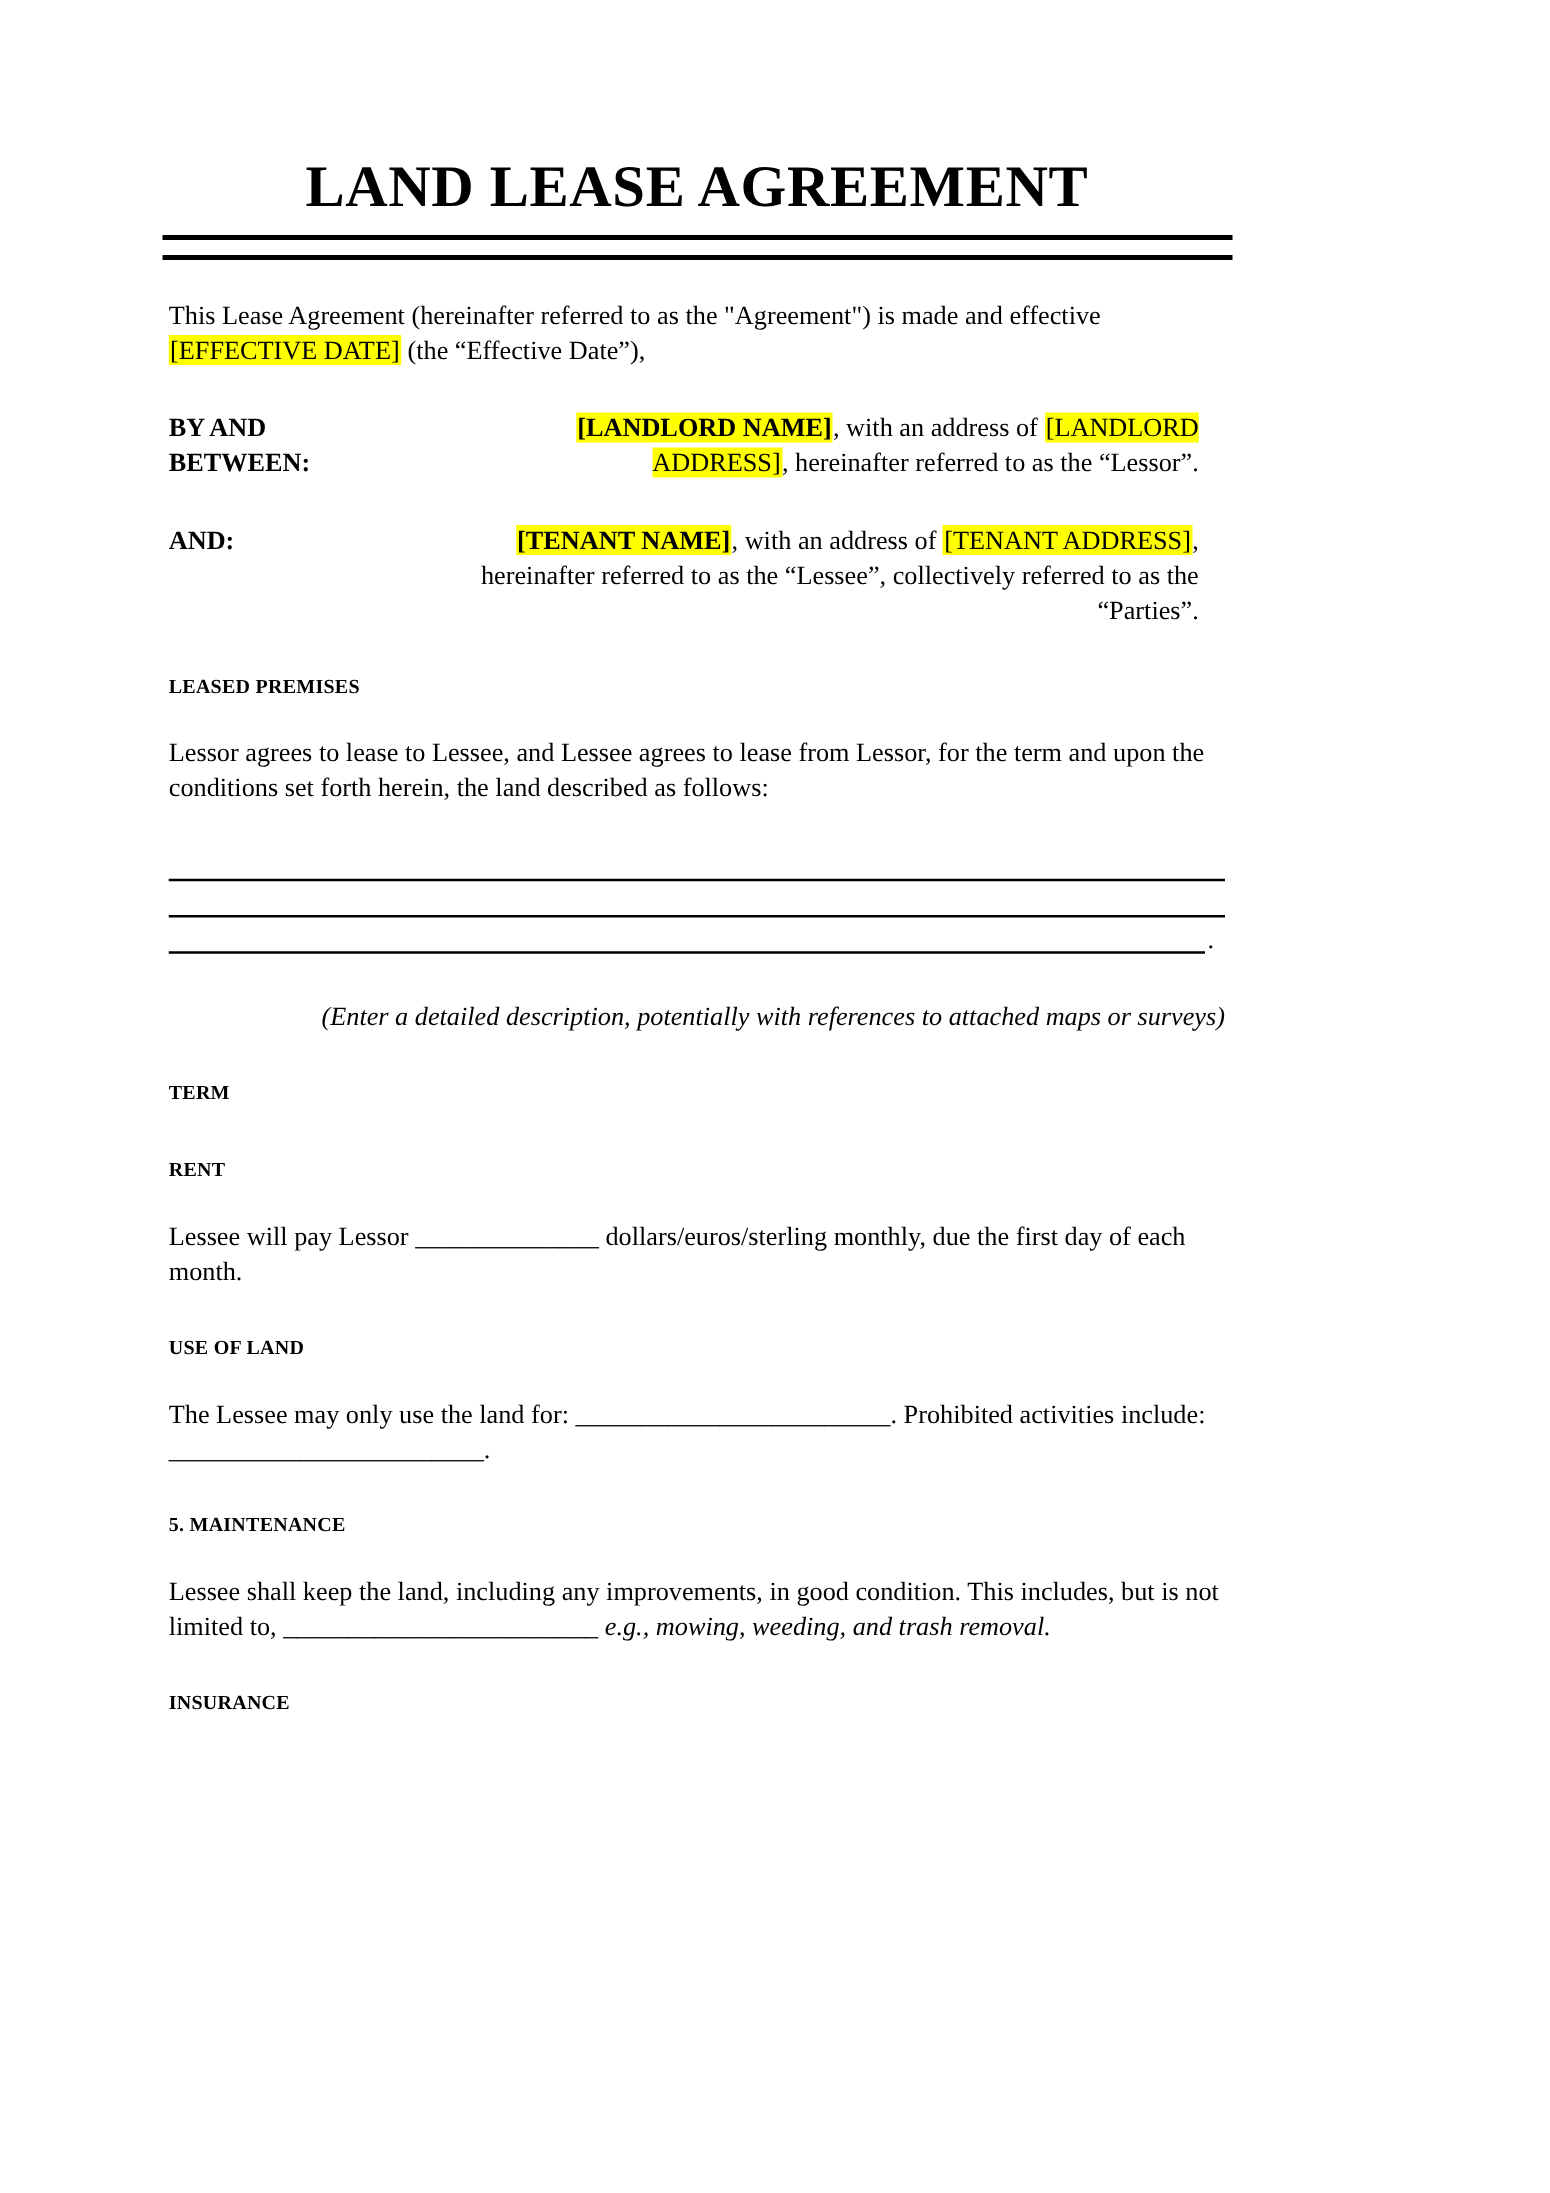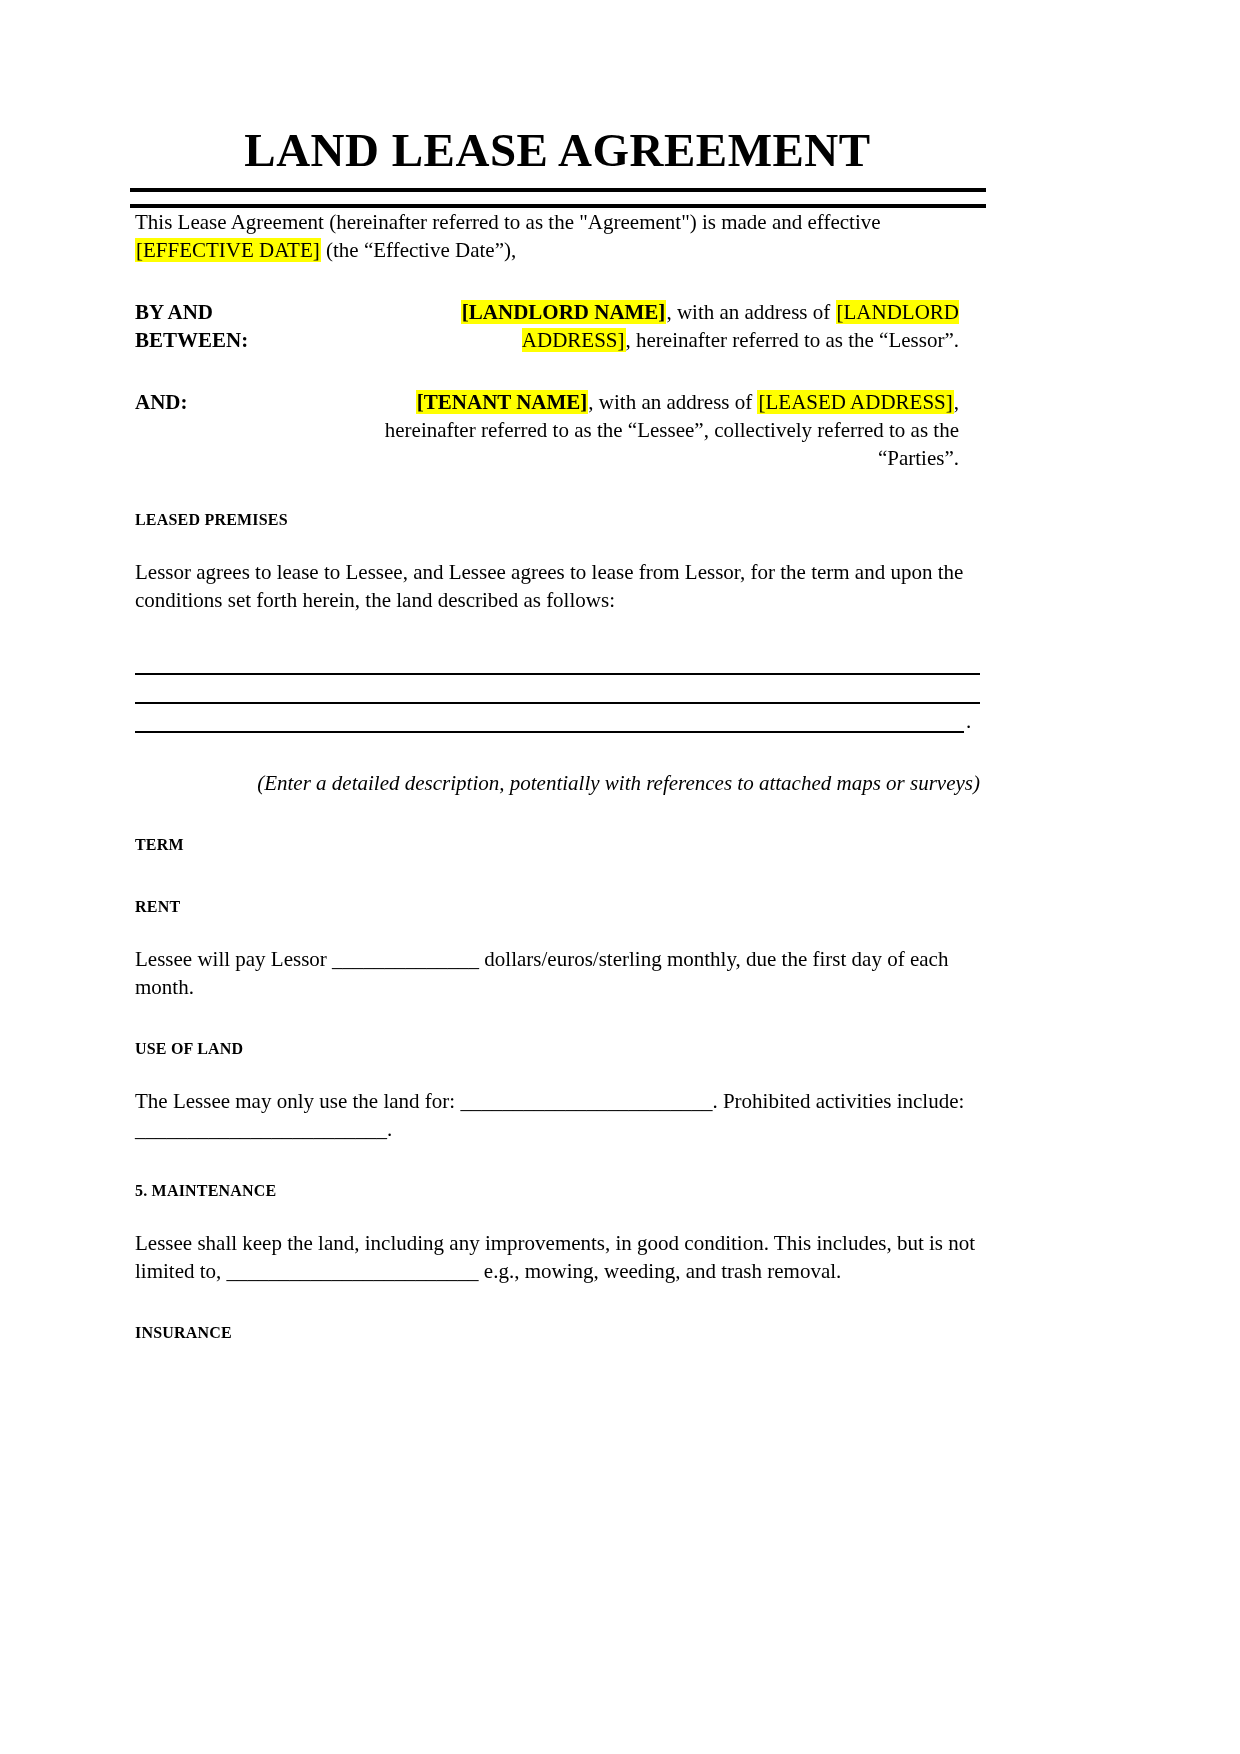--- a/index.html
+++ b/index.html
@@ -25,21 +25,21 @@
     text-align: center;
     letter-spacing: 0.5px;
   }
   .title-rule {
     height: 12px;
     border-top: 4px solid #000;
     border-bottom: 4px solid #000;
     margin: 10px -6px 0 -5px;
   }
   p { margin: 0; font-size: 21px; line-height: 28px; }
-  .para { }
+  .para { margin-top: 30px; }
   .party-row { display: flex; margin-top: 34px; }
   .party-label {
     flex: 0 0 230px;
     box-sizing: border-box;
     padding-right: 80px;
     font-weight: bold;
     font-size: 21px;
     line-height: 28px;
   }
   .party-body { width: 594px; text-align: right; }
@@ -56,40 +56,40 @@
   .fill-lines { margin-top: 32px; }
   .fill-line { height: 27px; border-bottom: 2px solid #000; }
   .fill-line-last { display: flex; align-items: flex-end; }
   .fill-line-last .line {
     width: calc(100% - 16px);
     height: 27px;
     border-bottom: 2px solid #000;
   }
   .fill-suffix { font-size: 21px; line-height: 24px; padding-left: 2px; }
   .note { margin-top: 36px; font-style: italic; text-align: right; }
-  .italic { }
+  .italic { font-style: italic; }
 </style>
 </head>
 <body>
 
 <div class="page">
 
   <h1 class="doc-title">LAND LEASE AGREEMENT</h1>
   <div class="title-rule"></div>
 
   <p class="para"><span>This Lease Agreement (hereinafter referred to as the "Agreement") is made and effective </span><span class="hl">[EFFECTIVE DATE]</span><span> (the “Effective Date”),</span></p>
 
   <div class="party-row">
     <div class="party-label">BY AND BETWEEN:</div>
     <p class="party-body"><span class="hl hl-bold">[LANDLORD NAME]</span><span>, with an address of </span><span class="hl">[LANDLORD ADDRESS]</span><span>, hereinafter referred to as the “Lessor”.</span></p>
   </div>
 
   <div class="party-row">
     <div class="party-label">AND:</div>
-    <p class="party-body"><span class="hl hl-bold">[TENANT NAME]</span><span>, with an address of </span><span class="hl">[LEASED ADDRESS]</span><span>, hereinafter referred to as the “Lessee”, collectively referred to as the “Parties”.</span></p>
+    <p class="party-body"><span class="hl hl-bold">[TENANT NAME]</span><span>, with an address of </span><span class="hl">[TENANT ADDRESS]</span><span>, hereinafter referred to as the “Lessee”, collectively referred to as the “Parties”.</span></p>
   </div>
 
   <h2>LEASED PREMISES</h2>
   <p class="section-body">Lessor agrees to lease to Lessee, and Lessee agrees to lease from Lessor, for the term and upon the conditions set forth herein, the land described as follows:</p>
 
   <div class="fill-lines">
     <div class="fill-line"></div>
     <div class="fill-line"></div>
     <div class="fill-line-last">
       <div class="line"></div>

